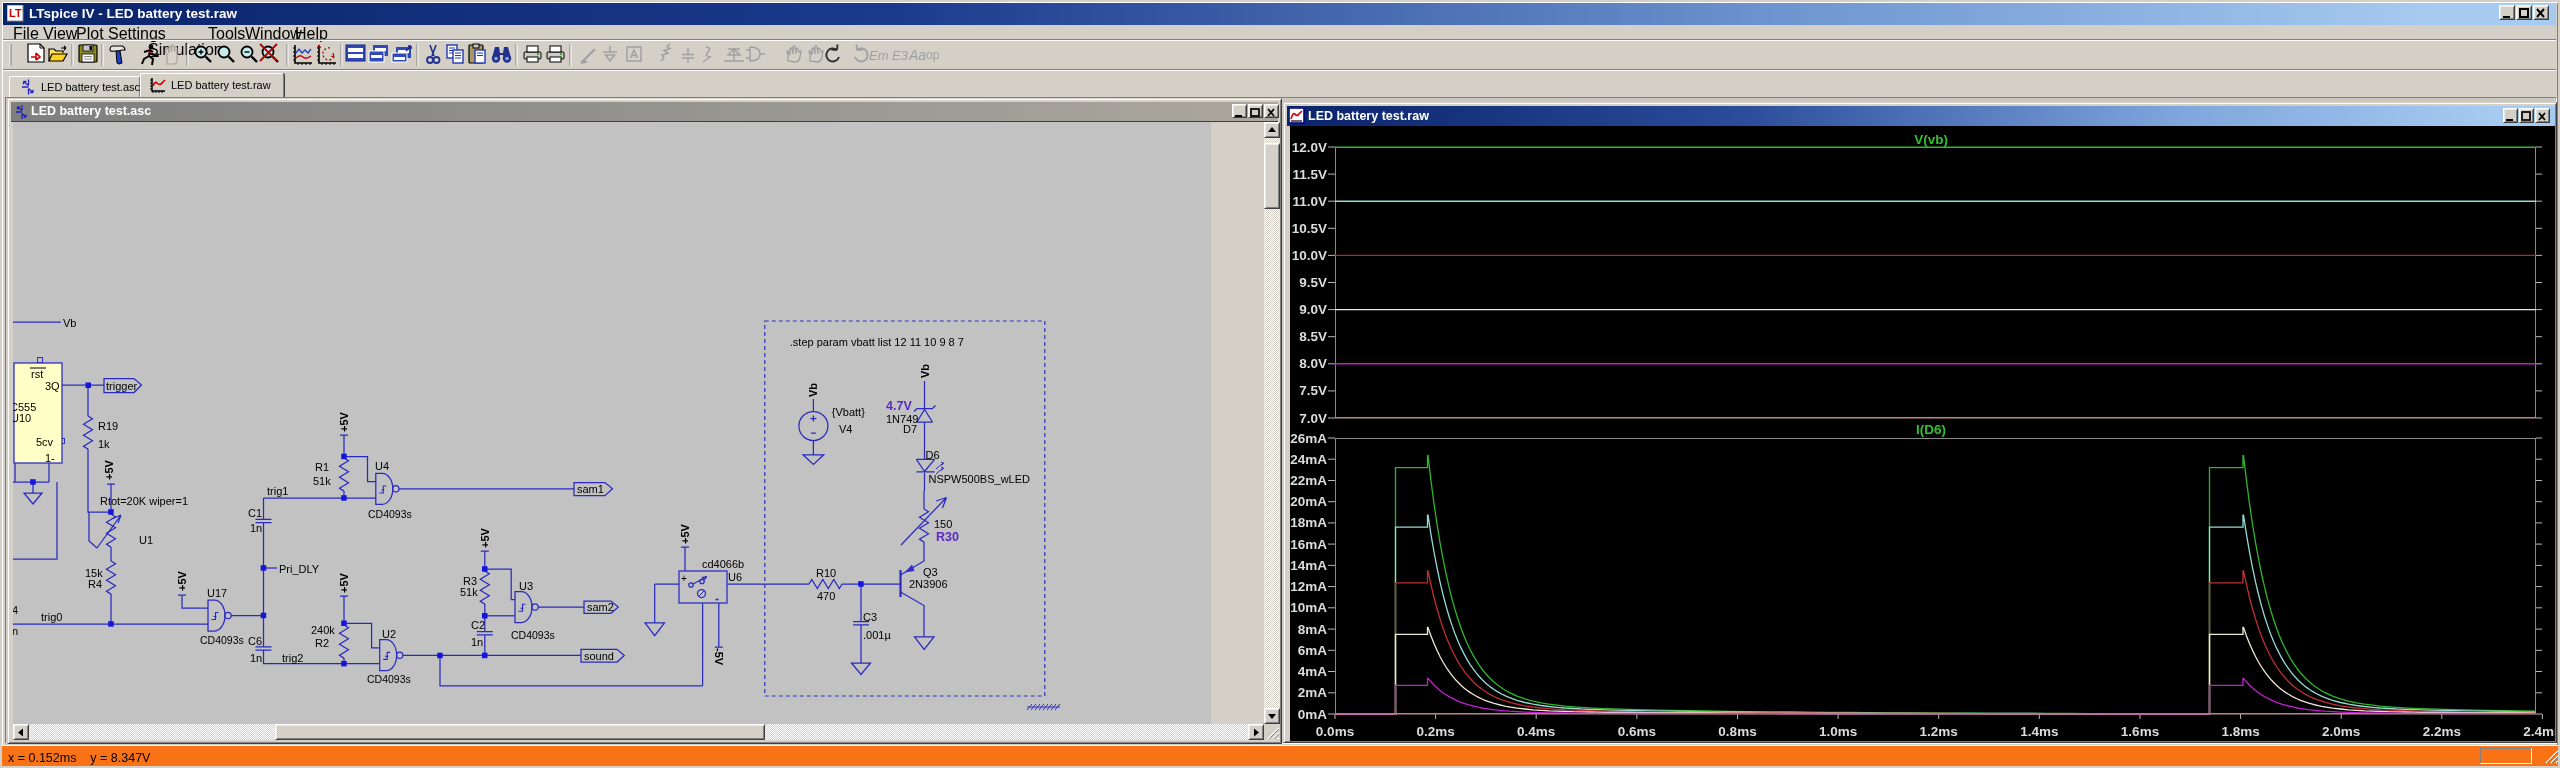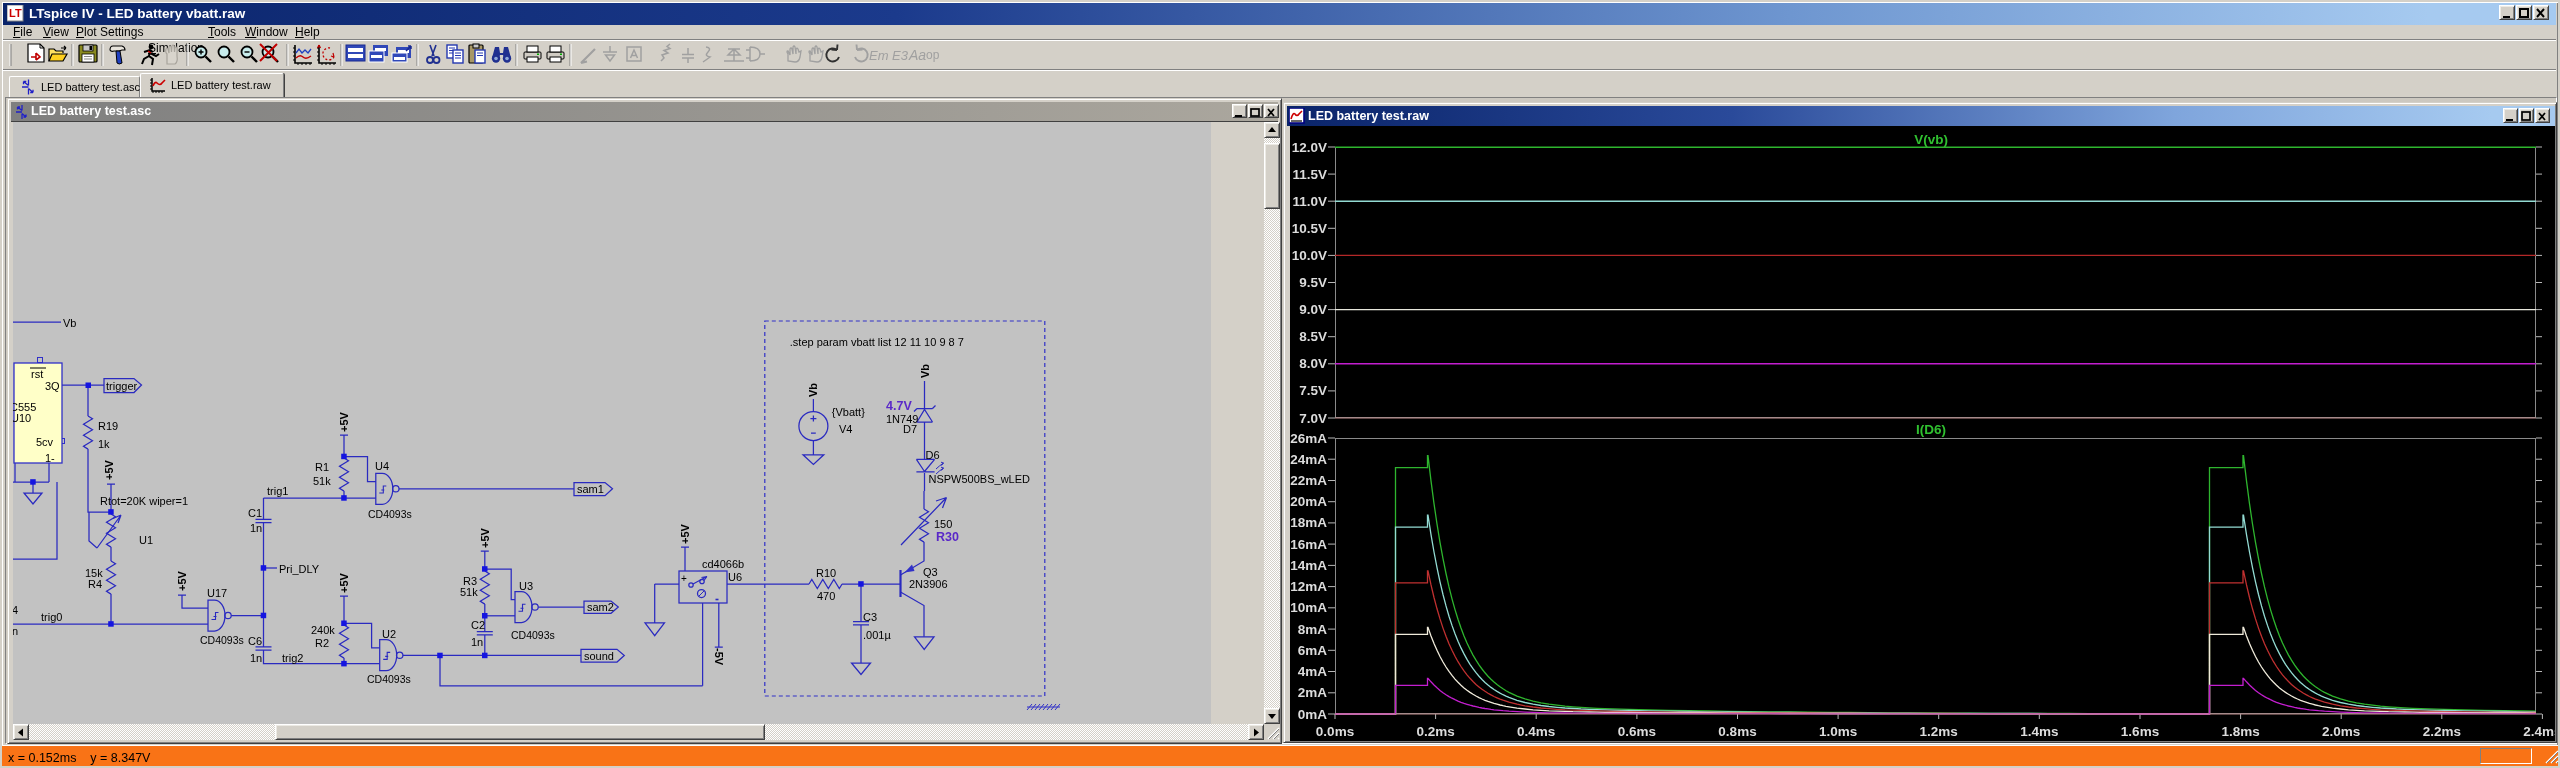--- a/index.html
+++ b/index.html
@@ -12,32 +12,32 @@
 <body>
 
 <div class="abs" style="left:0;top:0;width:2560px;height:768px;border:2px solid #D4D0C8;box-shadow:inset 1px 1px 0 #FFFFFF, inset -1px -1px 0 #808080;"></div>
 <div class="abs" style="left:3px;top:3px;width:2553px;height:22px;background:linear-gradient(to right,#0A246A 0%,#1B3A8C 35%,#6E96D0 70%,#A6CAF0 95%);"></div>
 <div class="abs" style="left:7px;top:5px;width:17px;height:17px;">
 <svg width="17" height="17">
       <rect x="0" y="0" width="16" height="16" fill="#FFFFFF" stroke="#888888" stroke-width="1"></rect>
       <text x="2" y="12" font-size="11" font-weight="bold" fill="#CC0000" font-family="Liberation Sans">LT</text>
     </svg>
 </div>
-<div class="abs ttext" style="left:29px;top:6px;">LTspice IV - LED battery vbatt.raw</div>
+<div class="abs ttext" style="left:29px;top:6px;">LTspice IV - LED battery test.raw</div>
 <div class="abs btn" style="left:2499px;top:5px;width:16px;height:15px;"><svg width="14" height="13">
       <rect x="3" y="9" width="7" height="2" fill="#000"></rect>
     </svg></div>
 <div class="abs btn" style="left:2516px;top:5px;width:16px;height:15px;"><svg width="14" height="13">
       <rect x="3" y="2" width="8" height="8" fill="none" stroke="#000" stroke-width="2"></rect>
     </svg></div>
 <div class="abs btn" style="left:2533px;top:5px;width:16px;height:15px;"><svg width="14" height="13">
       <path d="M3 2 L10 10 M10 2 L3 10" stroke="#000" stroke-width="2"></path>
     </svg></div>
 
-<div class="abs" style="left:3px;top:25px;width:2553px;height:14px;font-size:12px;color:#000;">
+<div class="abs" style="left:3px;top:25px;width:2553px;height:14px;font-size:16px;color:#000;">
 <span style="position:absolute;left:10px;top:0;"><u>F</u>ile</span>
 <span style="position:absolute;left:40px;top:0;"><u>V</u>iew</span>
 <span style="position:absolute;left:73px;top:0;"><u>P</u>lot Settings</span>
 <span style="position:absolute;left:145px;top:16px;"><u>S</u>imulation</span>
 <span style="position:absolute;left:205px;top:0;"><u>T</u>ools</span>
 <span style="position:absolute;left:242px;top:0;"><u>W</u>indow</span>
 <span style="position:absolute;left:292px;top:0;"><u>H</u>elp</span>
 </div>
 <div class="abs" style="left:3px;top:39px;width:2553px;height:1px;background:#808080;"></div>
 <div class="abs" style="left:3px;top:40px;width:2553px;height:1px;background:#FFFFFF;"></div>

